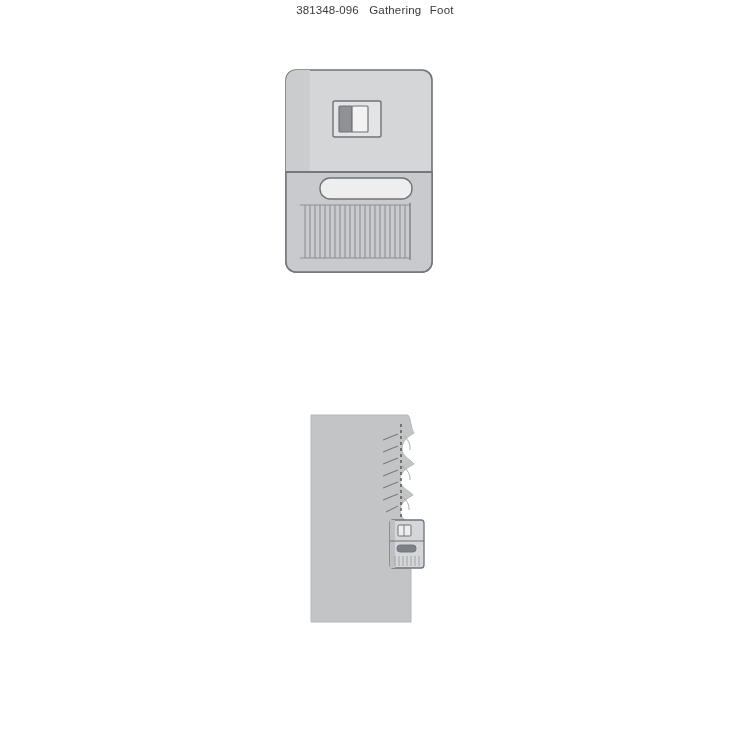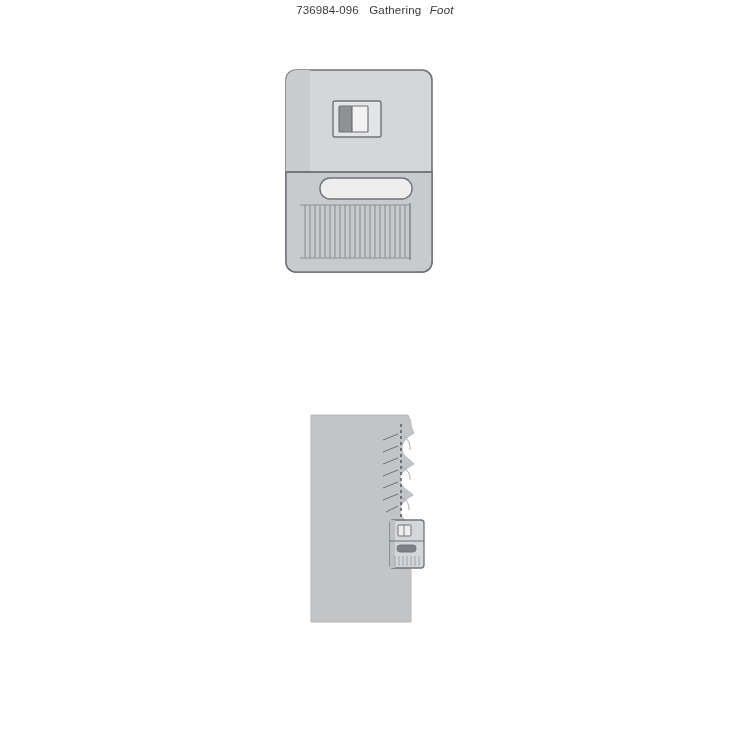--- a/index.html
+++ b/index.html
@@ -32,35 +32,34 @@
     font-family: "Liberation Sans", sans-serif;
   }
   .title .sku {
     letter-spacing: 0.1px;
   }
   .title .name {
     margin-left: 7px;
   }
   .title .name .w2 {
     margin-left: 5px;
-    font-style: italic;
   }
   svg.figure {
     position: absolute;
     left: 0;
     top: 0;
   }
 </style>
 </head>
 <body>
 
 <div id="page">
 
   <div class="title">
-    <span class="sku">736984-096</span>
+    <span class="sku">381348-096</span>
     <span class="name">
       <span class="w1">Gathering</span>
       <span class="w2">Foot</span>
     </span>
   </div>
 
   <svg class="figure" width="750" height="750" viewBox="0 0 750 750">
 
     <g>
 

